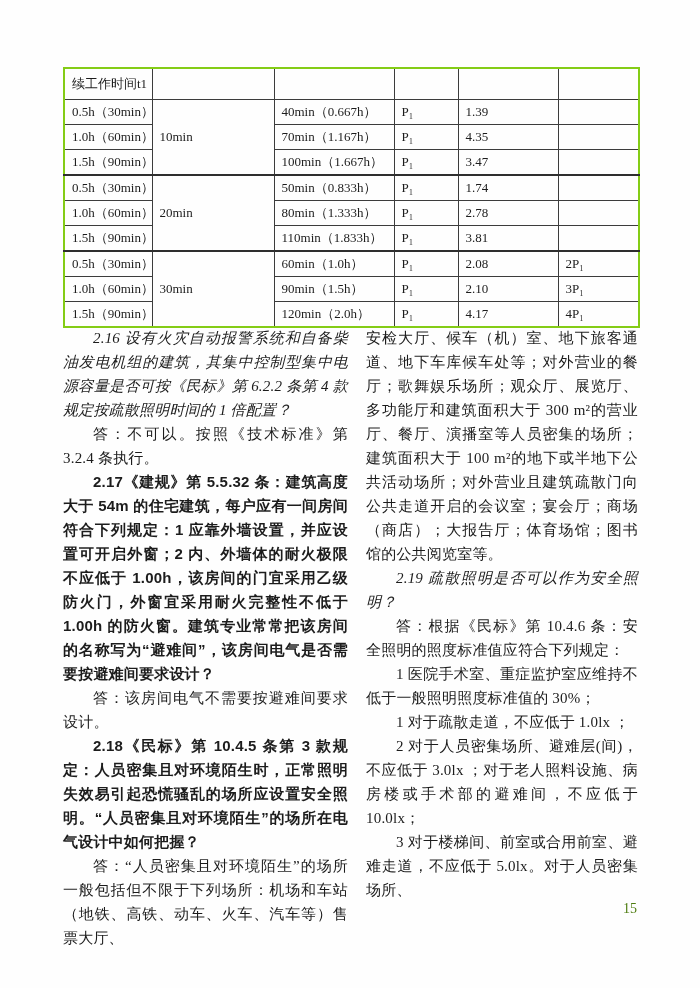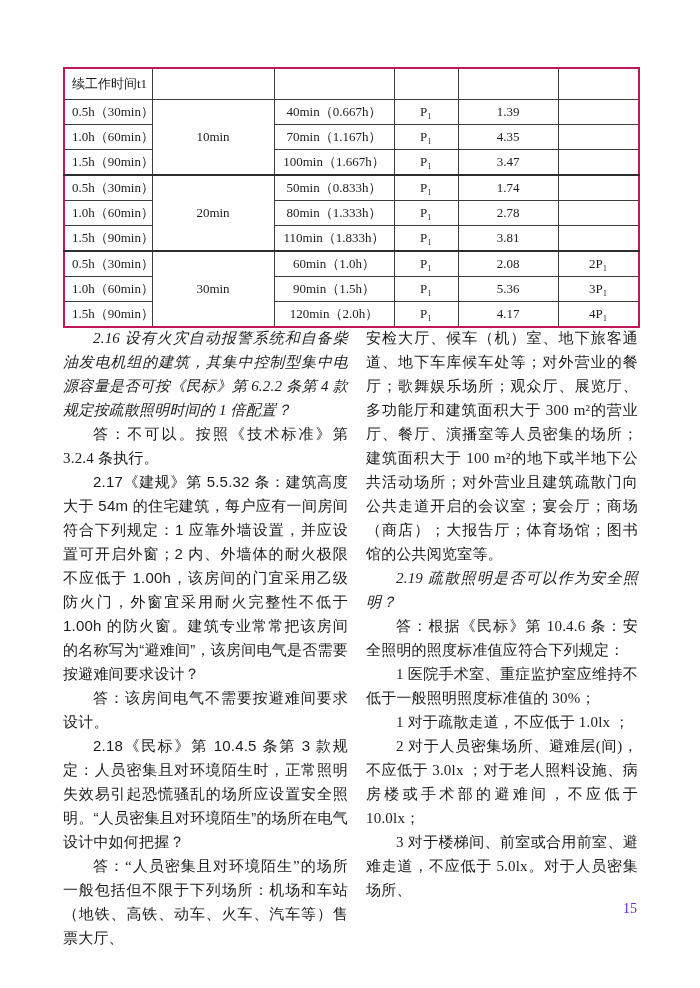--- a/index.html
+++ b/index.html
@@ -21,22 +21,21 @@
   .table-wrap {
     position: absolute;
     left: 63px;
     top: 67px;
     width: 575px;
   }
   table.spec {
     border-collapse: collapse;
     table-layout: fixed;
     width: 575px;
-    border: 2px solid #be185d;
-    text-align: center;
+    border: 2px solid #84cc16;
   }
   table.spec td {
     border: 1px solid #3c3c3c;
     font-size: 13px;
     line-height: 1.1;
     padding: 2px 7px;
     height: 20px;
     vertical-align: middle;
     font-family: "Liberation Serif", serif;
     white-space: nowrap;
@@ -57,32 +56,32 @@
   .col-left  { left: 63px;  width: 285px; }
   .col-right { left: 366px; width: 272px; }
 
   .para {
     margin: 0;
     padding: 0;
     text-indent: 2em;
   }
   .para.no-indent { text-indent: 0; }
   .para.kai { font-style: italic; }               
-  .para.hei { font-family: "Liberation Sans", sans-serif; } 
+  .para.hei { font-family: "Liberation Sans", sans-serif; font-weight: bold; } 
   .para.song { font-family: "Liberation Serif", serif; }
 
   
   .page-number {
     position: absolute;
     left: 618px;
     top: 901px;
     width: 24px;
     text-align: center;
     font-size: 14px;
-    color: #6d28d9;
+    color: #4d7c0f;
   }
 </style>
 </head>
 <body>
 
 <div class="page">
 
   <div class="table-wrap">
     <table class="spec">
       <colgroup>
@@ -151,21 +150,21 @@
             <td rowspan="3">30min</td>
             <td>60min（1.0h）</td>
             <td>P₁</td>
             <td>2.08</td>
             <td>2P₁</td>
           </tr>
           <tr>
             <td>1.0h（60min）</td>
             <td>90min（1.5h）</td>
             <td>P₁</td>
-            <td>5.36</td>
+            <td>2.10</td>
             <td>3P₁</td>
           </tr>
           <tr>
             <td>1.5h（90min）</td>
             <td>120min（2.0h）</td>
             <td>P₁</td>
             <td>4.17</td>
             <td>4P₁</td>
           </tr>
         </tbody>

